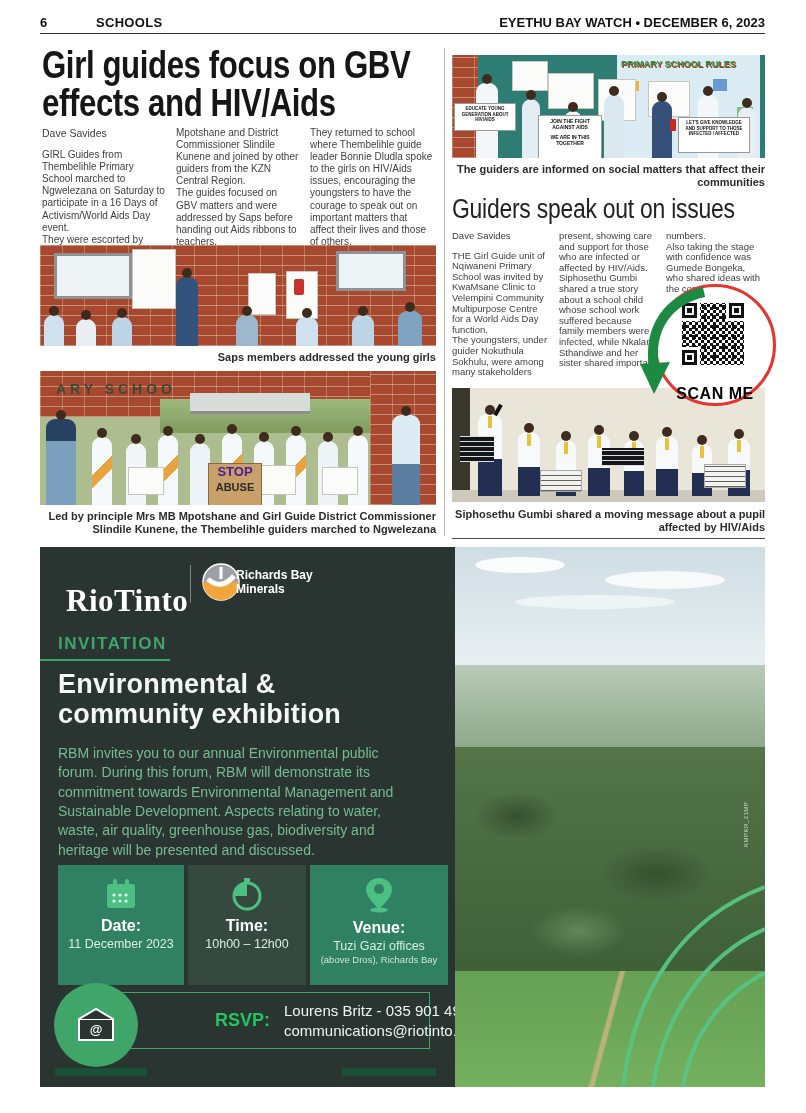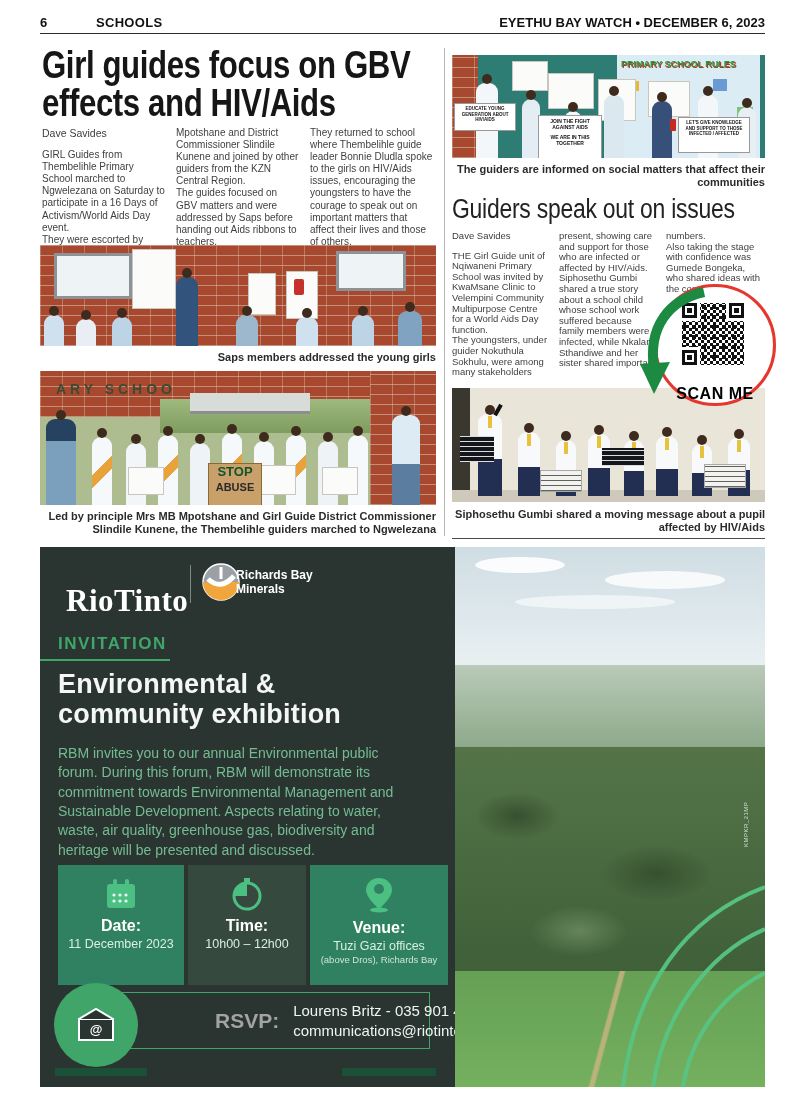--- a/index.html
+++ b/index.html
@@ -60,21 +60,21 @@
   .ad-body{left:18px;top:197px;width:362px;font-size:14px;line-height:1.38;color:#74BB92;}
   .card{position:absolute;top:318px;height:120px;text-align:center;color:#fff;}
   .card .lbl{font-size:16px;font-weight:bold;margin-top:2px;}
   .card .val{font-size:12.5px;color:#d9efe2;margin-top:2px;}
   .card .val2{font-size:9.5px;color:#cfe5d8;margin-top:1px;}
   .card svg{margin-top:12px;}
   .rsvp-box{left:78px;top:445px;width:310px;height:55px;border:1px solid #3FA568;
       display:flex;align-items:center;}
   .rsvp-circle{left:14px;top:436px;width:84px;height:84px;border-radius:50%;background:#3FA568;
       display:flex;align-items:center;justify-content:center;z-index:2;}
-  .rsvp-lbl{margin-left:96px;font-size:21px;font-weight:bold;color:#a3a3a3;}
+  .rsvp-lbl{margin-left:96px;font-size:18px;font-weight:bold;color:#22c55e;}
   .rsvp-contact{margin-left:14px;font-size:15px;color:#eef5f0;line-height:1.3;}
   .values-bar{top:521px;height:8px;background:#1A5038;position:absolute;}
   .values-txt{left:110px;top:518px;width:190px;text-align:center;font-size:10.5px;color:#cfd8d3;}
   .values-txt b{color:#fff;}
   .ad-photo{left:415px;top:0;width:310px;height:540px;overflow:hidden;}
   .credit{position:absolute;left:288px;top:300px;font-size:6px;color:#e4ece4;
       transform:rotate(-90deg);transform-origin:left top;letter-spacing:.5px;opacity:.85;}
 </style>
 </head>
 <body>
@@ -135,21 +135,21 @@
   <div class="fig" style="left:150px;top:72px;width:20px;height:62px;background:#eef3f7;"></div>
   <div class="fig" style="left:182px;top:62px;width:20px;height:72px;background:linear-gradient(135deg,#f6f9fb 44%,#e8a33d 44% 58%,#f6f9fb 58%);"></div>
   <div class="fig" style="left:214px;top:70px;width:20px;height:64px;background:#f6f9fb;"></div>
   <div class="fig" style="left:246px;top:64px;width:20px;height:70px;background:linear-gradient(135deg,#f6f9fb 44%,#e8a33d 44% 58%,#f6f9fb 58%);"></div>
   <div class="fig" style="left:278px;top:70px;width:20px;height:64px;background:#eef3f7;"></div>
   <div class="fig" style="left:308px;top:64px;width:20px;height:70px;background:#f6f9fb;"></div>
   <div class="abs poster" style="left:88px;top:96px;width:34px;height:26px;"></div>
   <div class="abs poster" style="left:216px;top:94px;width:38px;height:28px;"></div>
   <div class="abs poster" style="left:282px;top:96px;width:34px;height:26px;"></div>
   <div class="abs" style="left:168px;top:92px;width:52px;height:42px;background:#c9a06a;border:1px solid #8a6a3a;text-align:center;">
-    <div style="font-size:13px;font-weight:bold;color:#14532d;line-height:1.3;">STOP</div>
+    <div style="font-size:13px;font-weight:bold;color:#4c1d95;line-height:1.3;">STOP</div>
     <div style="font-size:11px;font-weight:bold;color:#2a2a2a;">ABUSE</div>
   </div>
 </div>
 <div class="abs caption" style="left:40px;top:510px;width:396px;">Led by principle Mrs MB Mpotshane and Girl Guide District Commissioner Slindile Kunene, the Thembelihle guiders marched to Ngwelezana</div>
 
 <div class="abs photo" style="left:452px;top:55px;width:313px;height:103px;background:#2e7d74;">
   <div class="abs brick" style="left:0;top:0;width:26px;height:103px;"></div>
   <div class="abs" style="left:165px;top:0;width:143px;height:103px;background:#dcecf4;">
     <div style="margin:4px 4px 0;font-size:9px;font-weight:bold;color:#1f9e46;text-shadow:1px 1px 0 #c62a20;">PRIMARY SCHOOL RULES</div>
     <div class="abs" style="left:8px;top:26px;width:14px;height:10px;background:#e8b83a;"></div>

